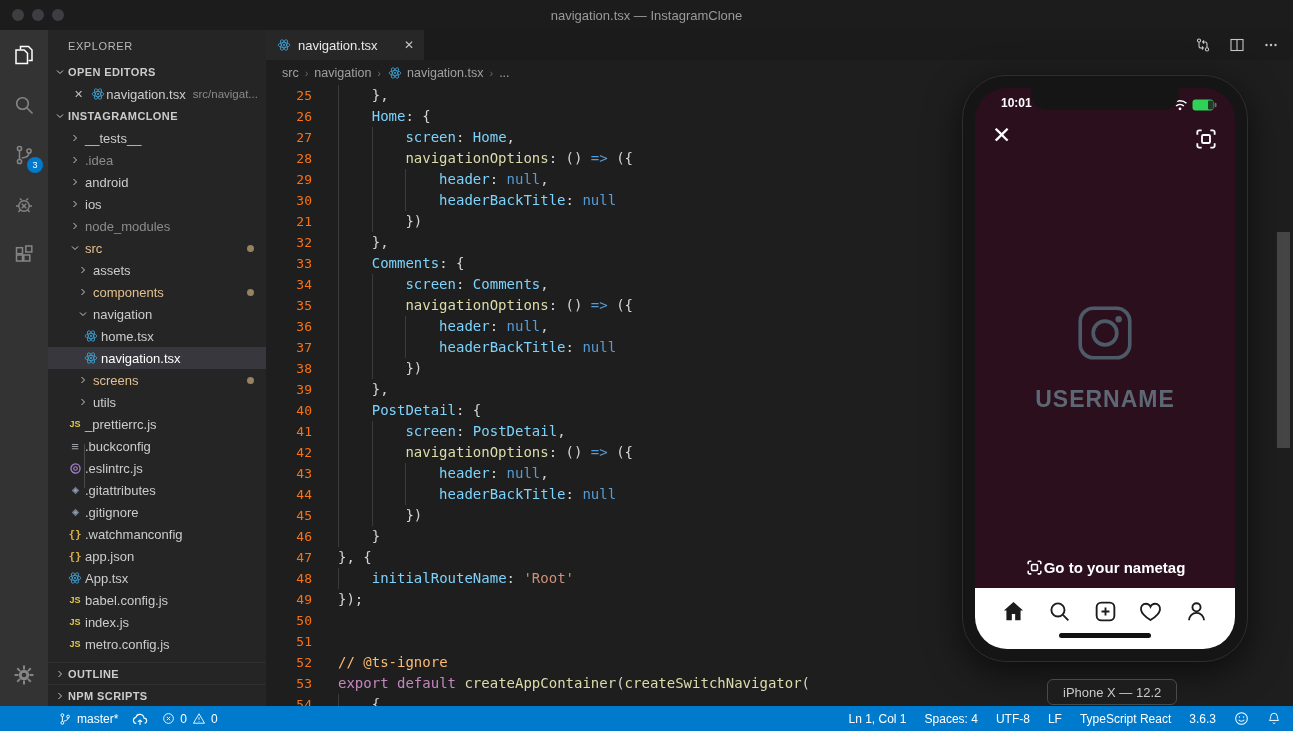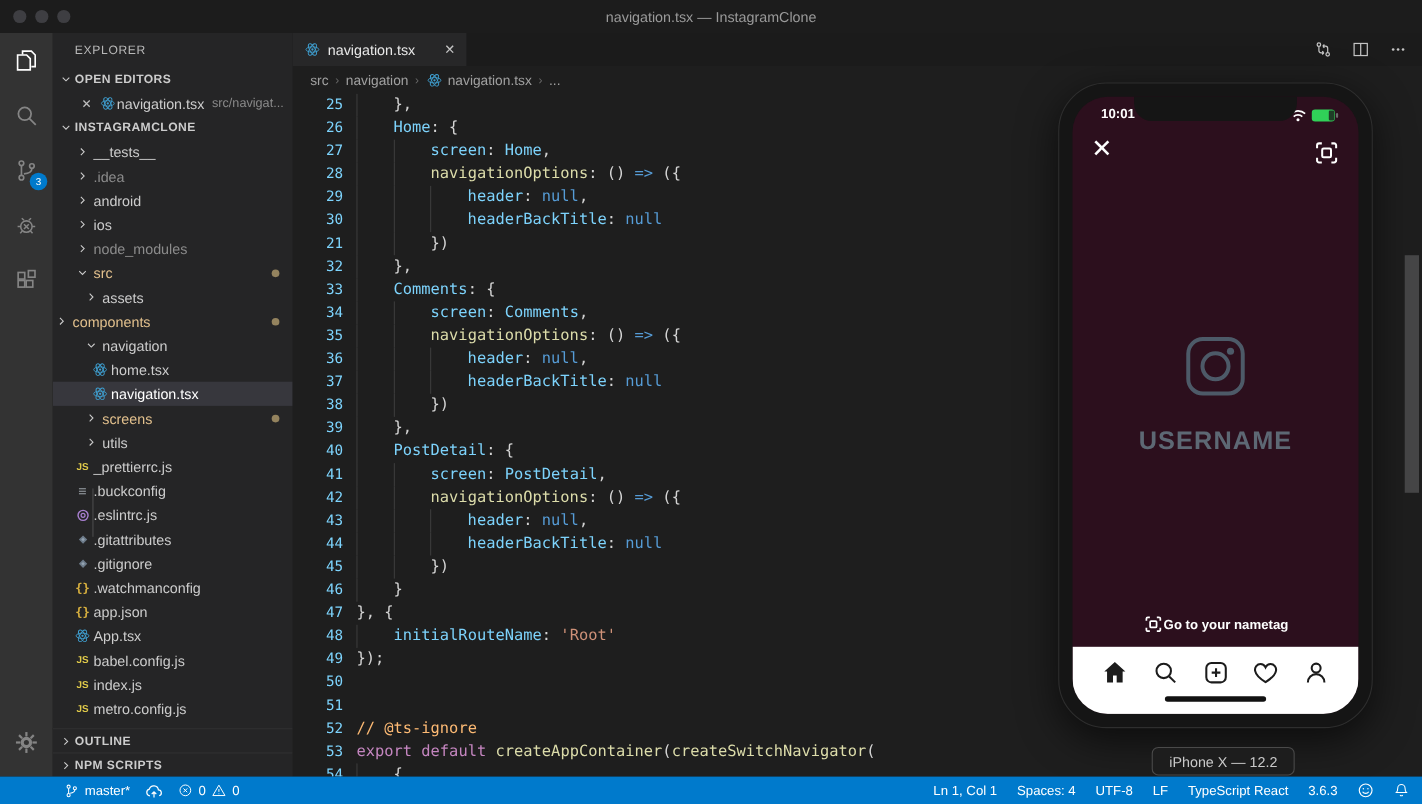--- a/index.html
+++ b/index.html
@@ -57,21 +57,21 @@
   .editor-actions { position:absolute; right:14px; top:0; height:30px; display:flex; align-items:center;
     gap:18px; color:#c5c5c5; }
   .editor-actions svg { width:16px; height:16px; display:block; cursor:pointer; }
   .breadcrumbs { position:absolute; left:266px; top:60px; right:0; height:25px; background:#1e1e1e;
     display:flex; align-items:center; padding-left:16px; font-size:12.5px; color:#a0a0a0; gap:6px; z-index:2; }
   .bc-sep { color:#686868; font-size:11px; }
   .bc-item { display:flex; align-items:center; gap:4px; cursor:pointer; }
   .code { position:absolute; left:266px; top:85px; right:0; bottom:25px; background:#1e1e1e; overflow:hidden;
     font-family:"DejaVu Sans Mono",monospace; font-size:14px; z-index:1; }
   .cl { display:flex; height:21px; line-height:21px; }
-  .ln { width:46px; text-align:right; color:#7dd3fc; flex:none; margin-right:12px; font-size:13px; }
+  .ln { width:46px; text-align:right; color:#f97316; flex:none; margin-right:26px; font-size:13px; }
   .g { width:4ch; flex:none; border-left:1px solid #3b3b3b; }
   .ct { white-space:pre; }
   .tk-pu{color:#d4d4d4} .tk-pr{color:#7dd3fc} .tk-fn{color:#dcdcaa} .tk-kw{color:#569cd6}
   .tk-st{color:#ce9178} .tk-cm{color:#fdba74} .tk-kx{color:#c586c0}
   .scrollbar { position:absolute; left:1277px; top:232px; width:13px; height:216px; background:#464647; z-index:2; }
   
   .statusbar { position:absolute; left:0; right:0; bottom:0; height:25px; background:#007acc; color:#fff;
     font-size:12px; display:flex; align-items:center; padding:0 12px 0 58px; z-index:30; }
   .sb-left { display:flex; align-items:center; gap:14px; }
   .sb-grp { display:flex; align-items:center; gap:5px; cursor:pointer; }
@@ -88,21 +88,21 @@
   .ptime { position:absolute; top:8px; left:26px; color:#fff; font-size:12px; font-weight:bold; }
   .pstat { position:absolute; top:11px; right:18px; display:flex; align-items:center; gap:4px; }
   .sigdots { display:flex; gap:2px; margin-right:2px; }
   .sigdots i { width:3px; height:3px; border-radius:50%; background:#63414f; }
   .pclose { position:absolute; top:34px; left:17px; color:#fff; font-size:23px; font-weight:300; cursor:pointer; }
   .pscan { position:absolute; top:38px; right:16px; cursor:pointer; }
   .pcenter { position:absolute; top:216px; left:0; right:0; text-align:center; }
   .puser { margin-top:20px; color:#5d6874; font-size:23px; font-weight:bold; letter-spacing:1px;
     font-family:"Liberation Sans",sans-serif; }
   .pnametag { position:absolute; bottom:72px; left:0; right:0; display:flex; align-items:center;
-    justify-content:center; color:#fff; font-weight:bold; font-size:12px; cursor:pointer; }
+    justify-content:center; color:#fff; font-weight:bold; font-size:15px; cursor:pointer; }
   .ptabbar { position:absolute; bottom:0; left:0; right:0; height:61px; background:#ffffff; }
   .pticons { display:flex; justify-content:space-between; padding:11px 26px 0; }
   .pticons svg { width:25px; height:25px; cursor:pointer; }
   .phome-ind { position:absolute; bottom:11px; left:50%; transform:translateX(-50%); width:92px; height:5px;
     background:#111; border-radius:3px; }
   .sim-label { position:absolute; left:1047px; top:679px; height:26px; padding:0 15px; border:1px solid #4a4a4a;
     border-radius:6px; background:#1d1d1d; color:#c9c9c9; font-size:13px; display:flex; align-items:center; z-index:25; }
 </style>
 </head>
 <body>
@@ -256,21 +256,21 @@
         <span class="dot"></span>
       </div>
       <div class="trow" style="padding-left: 27px;">
         <span class="chev">
           <svg width="12" height="12" viewBox="0 0 16 16">
             <path d="M6 4l4 4-4 4" stroke="#cccccc" fill="none" stroke-width="1.3"></path>
           </svg>
         </span>
         <span class="lbl">assets</span>
       </div>
-      <div class="trow" style="">
+      <div class="trow" style="padding-left: 27px;">
         <span class="chev">
           <svg width="12" height="12" viewBox="0 0 16 16">
             <path d="M6 4l4 4-4 4" stroke="#cccccc" fill="none" stroke-width="1.3"></path>
           </svg>
         </span>
         <span class="lbl c-mod">components</span>
         <span class="dot"></span>
       </div>
       <div class="trow" style="padding-left: 27px;">
         <span class="chev">

